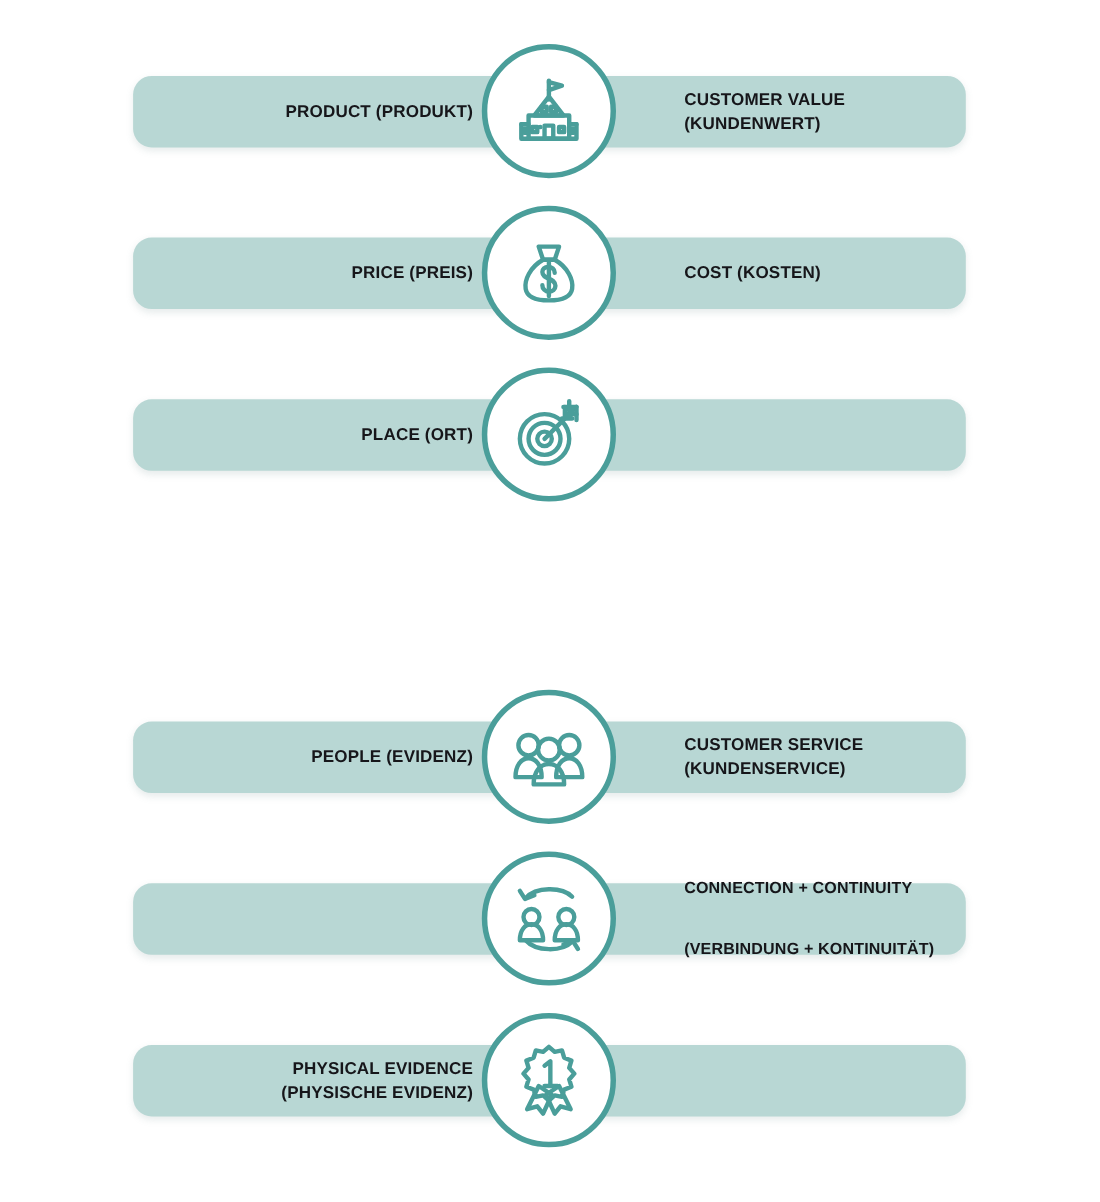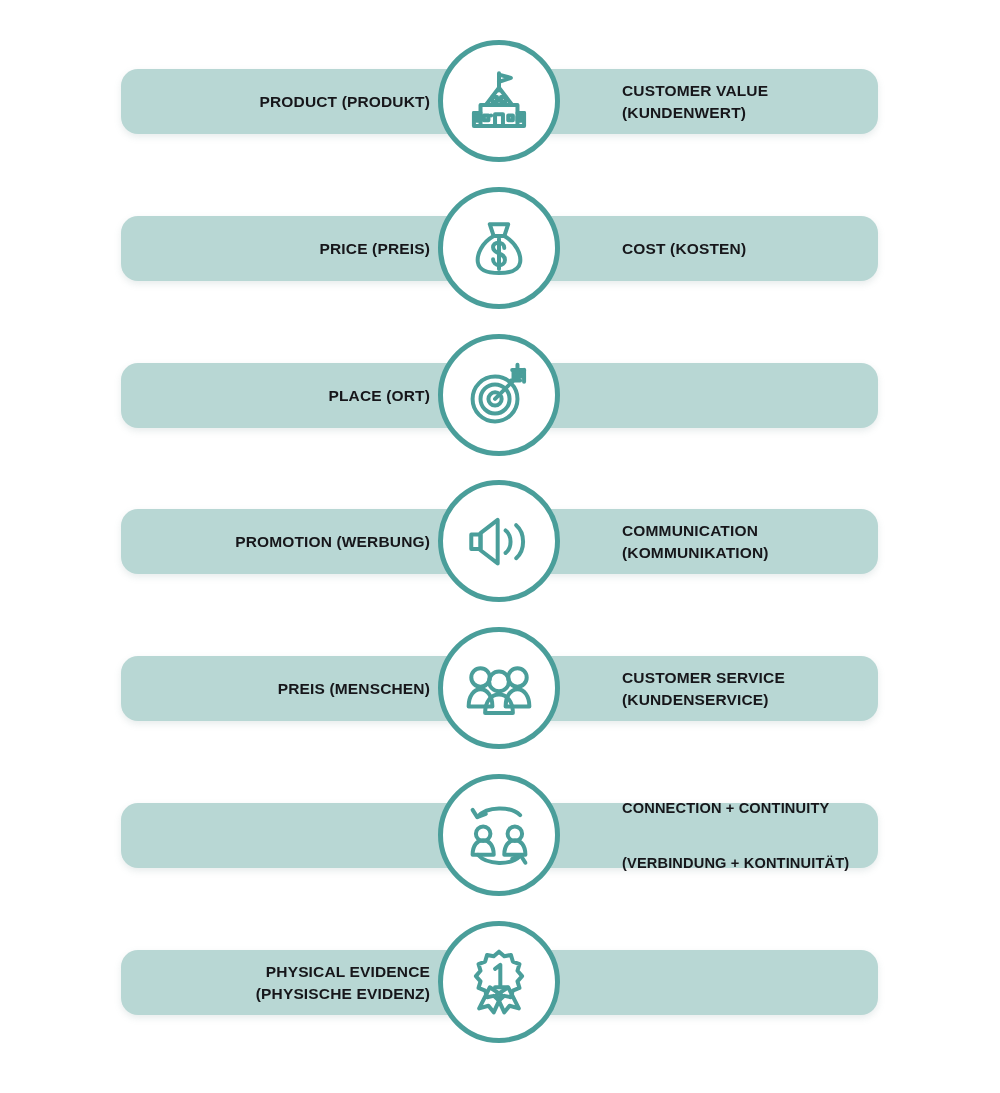--- a/index.html
+++ b/index.html
@@ -180,45 +180,25 @@
           <circle cx="44" cy="56" r="22"></circle>
           <circle cx="44" cy="56" r="10"></circle>
           <path d="M44 56 L88 12"></path>
           <path d="M70 12 L88 12 L88 30"></path>
           <path d="M74 22 L88 22 M78 18 L78 4 M68 28 L82 28 M72 26 L72 12"></path>
         </svg>
       </span>
     </div>
   </div>
 
-  <div class="row" style="top:480px">
-    <div class="bar"></div>
-    <div class="label-left">
-      <span class="label-line">PROMOTION (WERBUNG)</span>
-    </div>
-    <div class="badge">
-      <span>
-        <svg viewBox="0 0 100 100">
-          <rect x="8" y="40" width="14" height="22"></rect>
-          <path d="M22 38 L48 18 L48 84 L22 64 Z"></path>
-          <path d="M60 34 C70 42 70 60 60 68"></path>
-          <path d="M76 26 C90 38 90 64 76 76"></path>
-        </svg>
-      </span>
-    </div>
-    <div class="label-right">
-      <span class="label-line">COMMUNICATION</span>
-      <span class="label-line">(KOMMUNIKATION)</span>
-    </div>
-  </div>
 
   <div class="row" style="top:627px">
     <div class="bar"></div>
     <div class="label-left">
-      <span class="label-line">PREIS (MENSCHEN)</span>
+      <span class="label-line">PEOPLE (EVIDENZ)</span>
     </div>
     <div class="badge">
       <span>
         <svg viewBox="0 0 100 100">
           <circle cx="22" cy="34" r="14"></circle>
           <path d="M4 78 C4 62 12 52 22 52 C32 52 40 62 40 78 Z"></path>
           <circle cx="78" cy="34" r="14"></circle>
           <path d="M60 78 C60 62 68 52 78 52 C88 52 96 62 96 78 Z"></path>
           <circle cx="50" cy="40" r="15"></circle>
           <path d="M29 88 C29 70 38 60 50 60 C62 60 71 70 71 88 Z"></path>

